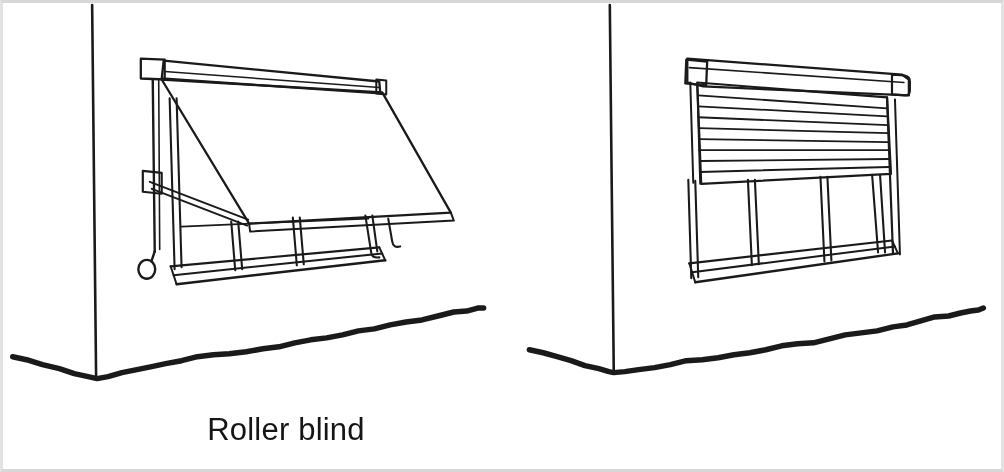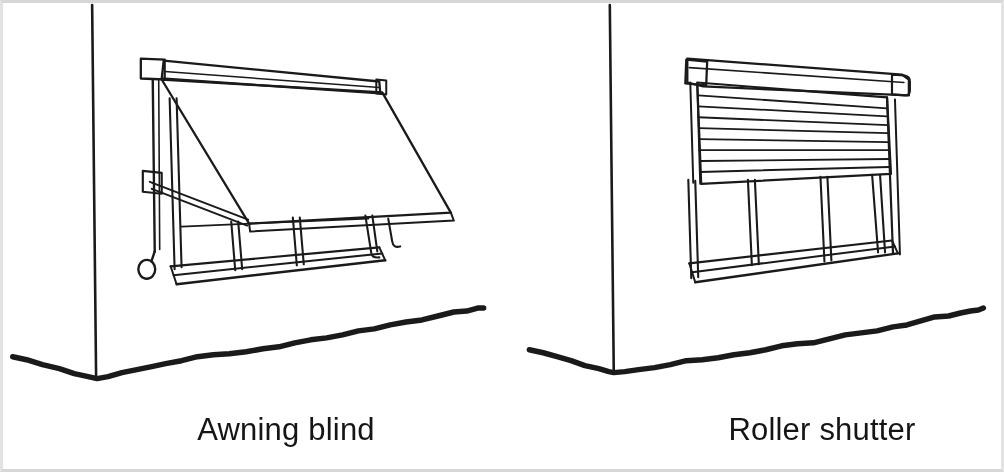--- a/index.html
+++ b/index.html
@@ -147,17 +147,16 @@
 
       <g>
         <path class="filled" d="M687,56 L903,72 L910,77 L910,93 L703,84 L687,80 Z" stroke-width="2.3"></path>
         <path d="M689,65 L905,80" stroke-width="1.6"></path>
         <path class="filled" d="M686,57 L707,59 L706,83 L685,81 Z" stroke-width="2.3"></path>
         <path class="filled" d="M893,72 L906,73 Q911,74 911,79 L911,88 Q911,93 906,93 L893,92 Z" stroke-width="2.2"></path>
       </g>
     </g>
   </svg>
 
-  <div class="caption caption-left">Awning blind</div>
+  <div class="caption caption-left">Roller blind</div>
 
-  <div class="caption caption-right">Roller shutter</div>
 
 </div>
 
 </body></html>

